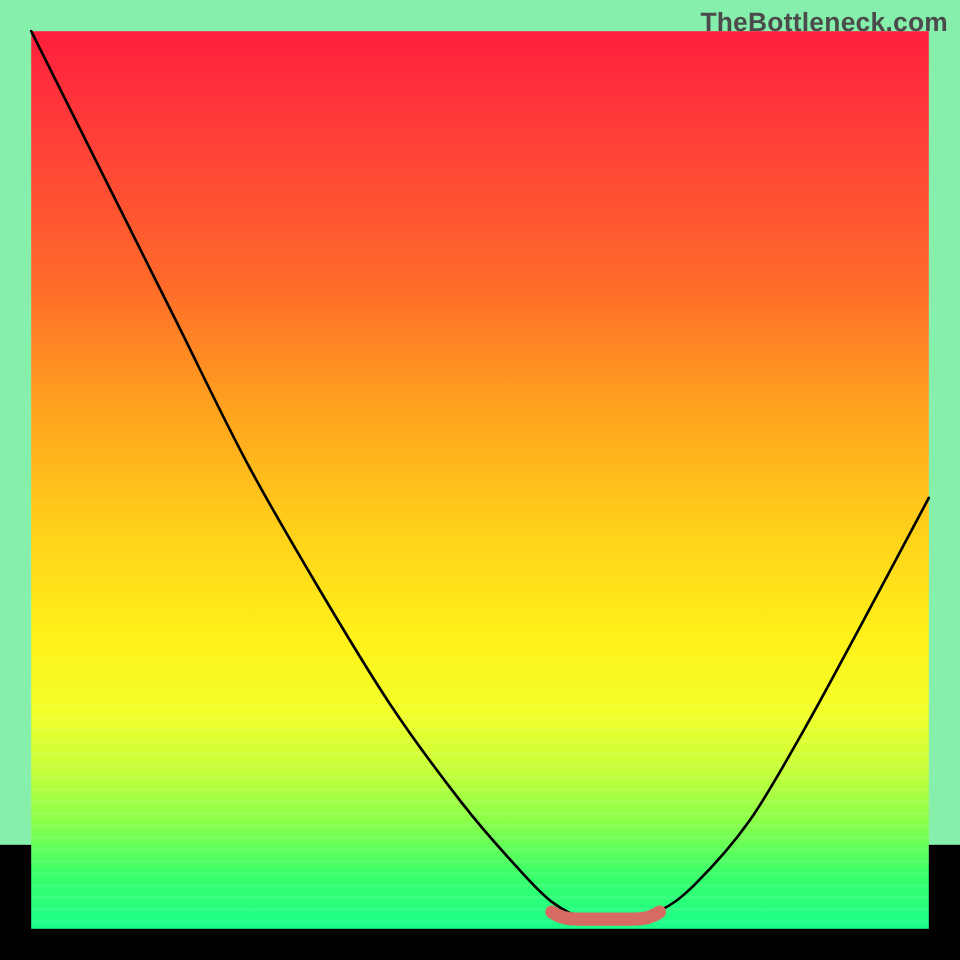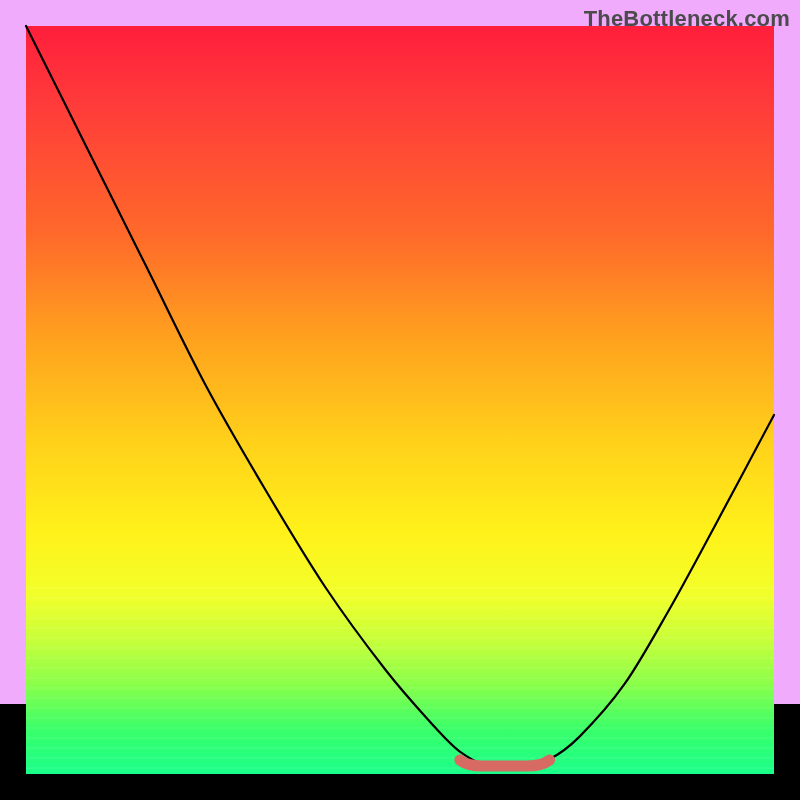--- a/index.html
+++ b/index.html
@@ -8,21 +8,21 @@
     width: 800px;
     height: 800px;
     background: #000;
     overflow: hidden;
     font-family: Arial, Helvetica, sans-serif;
   }
   .frame {
     position: relative;
     width: 800px;
     height: 704px;
-    background: #f0abfc;
+    background: #86efac;
   }
   .watermark {
     position: absolute;
     top: 6px;
     right: 10px;
     font-size: 22px;
     font-weight: 600;
     color: #4b4b4b;
     letter-spacing: 0.2px;
     user-select: none;

